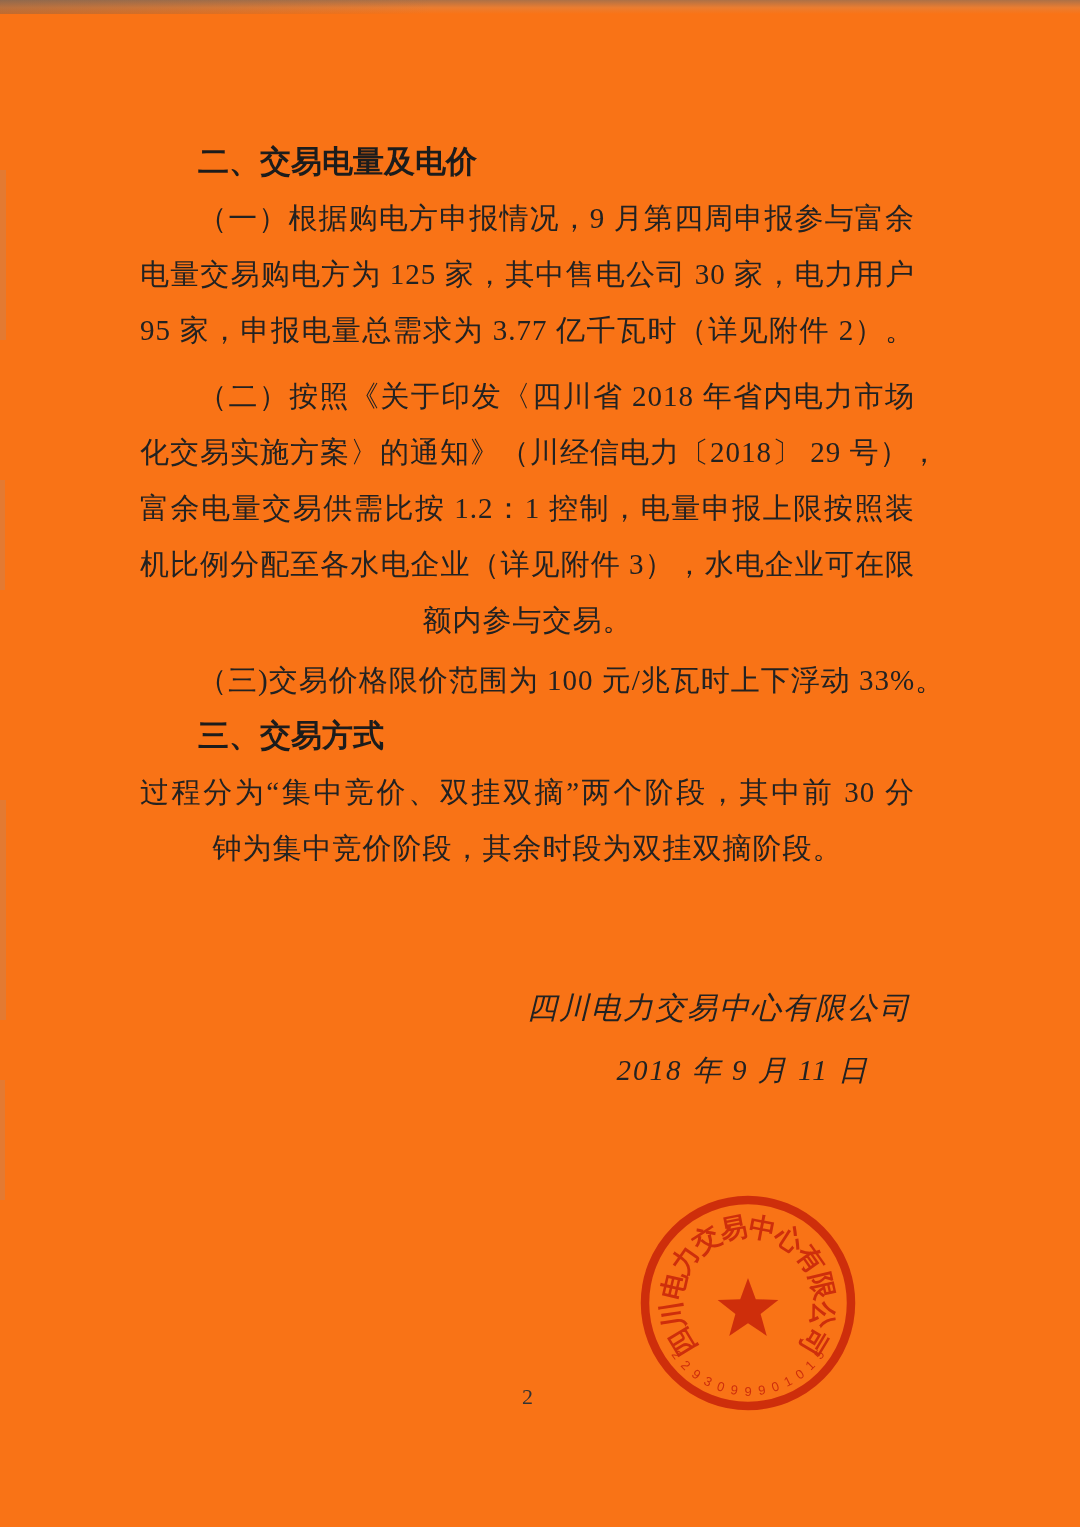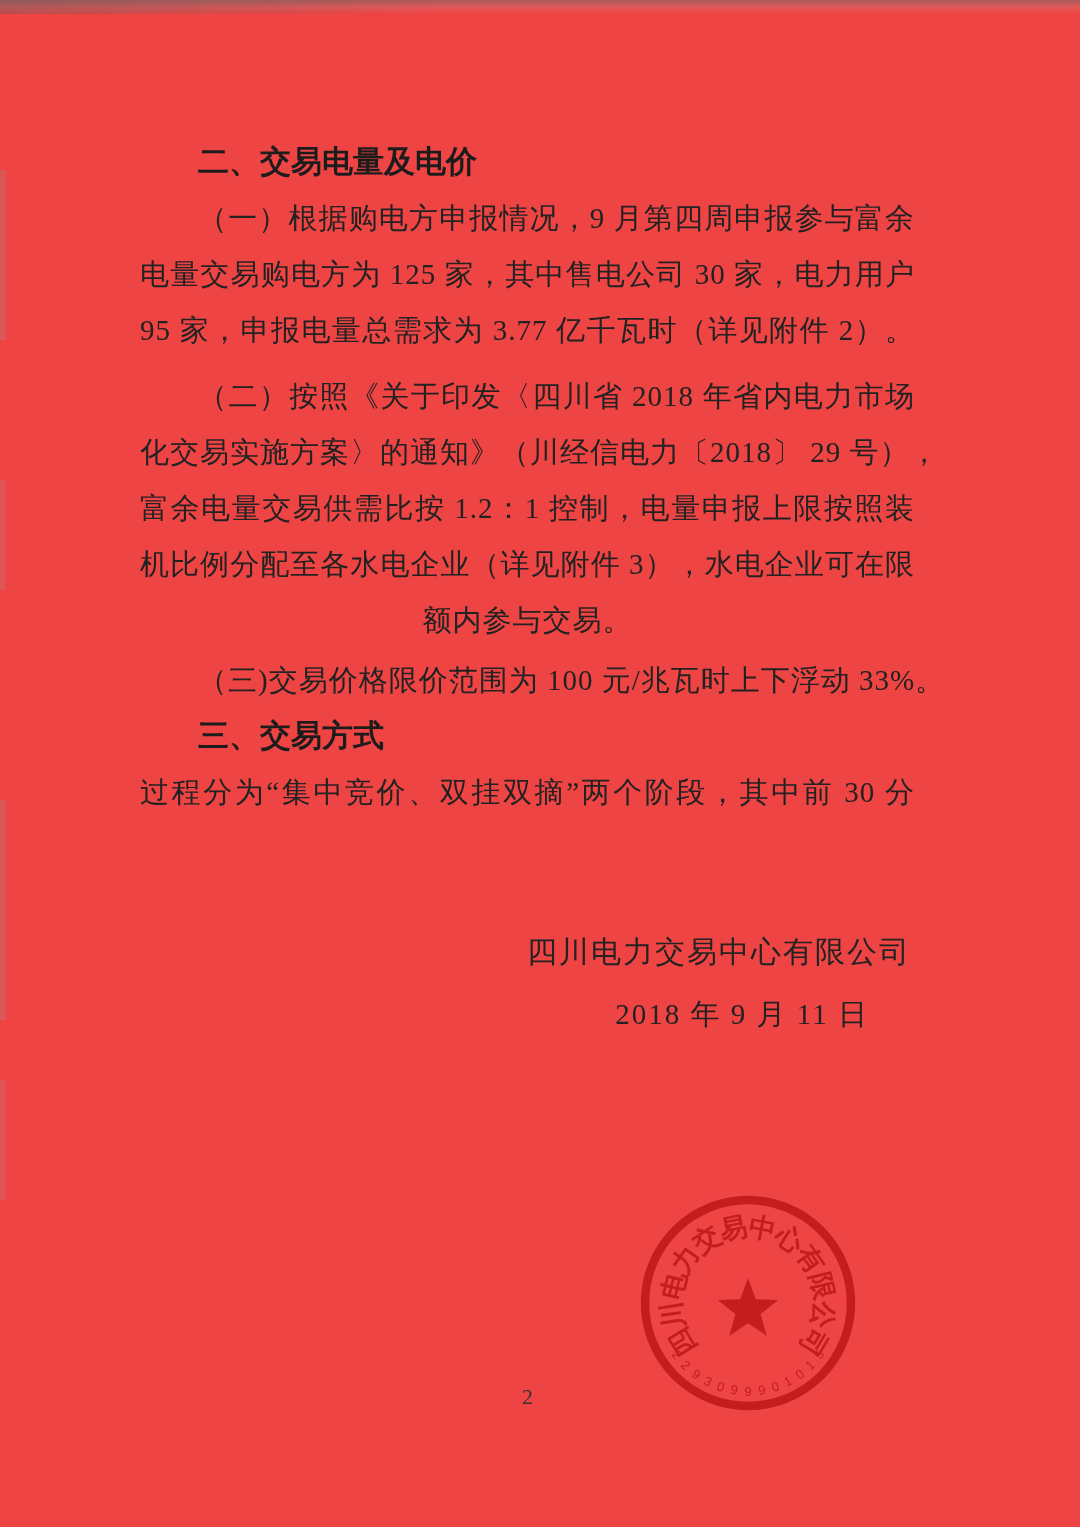--- a/index.html
+++ b/index.html
@@ -1,18 +1,18 @@
 <!DOCTYPE html>
 <html><head>
 <meta charset="utf-8">
 <style>
   html,body { margin:0; padding:0; background:#ffffff; }
   .page {
     position:relative; width:1080px; height:1527px;
-    background:#ef4444; overflow:hidden;
+    background:#f97316; overflow:hidden;
     font-family:"Liberation Serif","DejaVu Serif",serif;
     color:#222222;
   }
   
   .artifact-top {
     position:absolute; left:0; top:0; width:1080px; height:14px;
     background:linear-gradient(to bottom, rgba(110,110,110,0.55), rgba(170,170,170,0.18) 55%, rgba(255,255,255,0));
   }
   .artifact-top::before {
     content:""; position:absolute; left:0; top:0; width:40%; height:100%;
@@ -32,21 +32,21 @@
   .h     { font-family:"Liberation Sans","DejaVu Sans",sans-serif; font-weight:bold;
            font-size:31px; line-height:56px; height:56px; text-indent:58px; color:#1c1c1c; }
   .gap10 { margin-top:10px; }
   .gap4  { margin-top:4px; }
 
   .attachments { margin-top:52px; }
   .attachments .line { line-height:60px; height:60px; text-align:left; }
   .att-first  { text-indent:58px; }
   .att-follow { text-indent:150px; }
 
-  .signature { margin-top:104px; text-align:right; }
+  .signature { margin-top:104px; text-align:right;font-style:italic; }
   .sig-company { font-size:30px; line-height:56px; height:56px; padding-right:4px; letter-spacing:2px; }
   .sig-date    { font-size:29px; line-height:56px; height:56px; padding-right:46px; margin-top:6px; letter-spacing:2px; }
 
   .page-number {
     position:absolute; left:140px; top:1384px; width:775px;
     text-align:center; font-size:22px; color:#333;
   }
 
   .seal-svg { position:absolute; left:618px; top:1173px; width:262px; height:262px;
               mix-blend-mode:multiply; opacity:0.85; }
@@ -82,20 +82,21 @@
     <div class="line j">化交易实施方案〉的通知》（川经信电力〔2018〕 29 号），</div>
     <div class="line j">富余电量交易供需比按 1.2：1 控制，电量申报上限按照装</div>
     <div class="line j">机比例分配至各水电企业（详见附件 3），水电企业可在限</div>
     <div class="line">额内参与交易。</div>
 
     <div class="line j ind gap4">（三)交易价格限价范围为 100 元/兆瓦时上下浮动 33%。</div>
 
     <div class="h">三、交易方式</div>
 
     <div class="line j">过程分为“集中竞价、双挂双摘”两个阶段，其中前 30 分</div>
+    <div class="line">钟为集中竞价阶段，其余时段为双挂双摘阶段。</div>
 
 
     <div class="signature">
       <div class="sig-company">四川电力交易中心有限公司</div>
       <div class="sig-date">2018 年 9 月 11 日</div>
     </div>
 
   </div>
 
   <div class="page-number">2</div>

